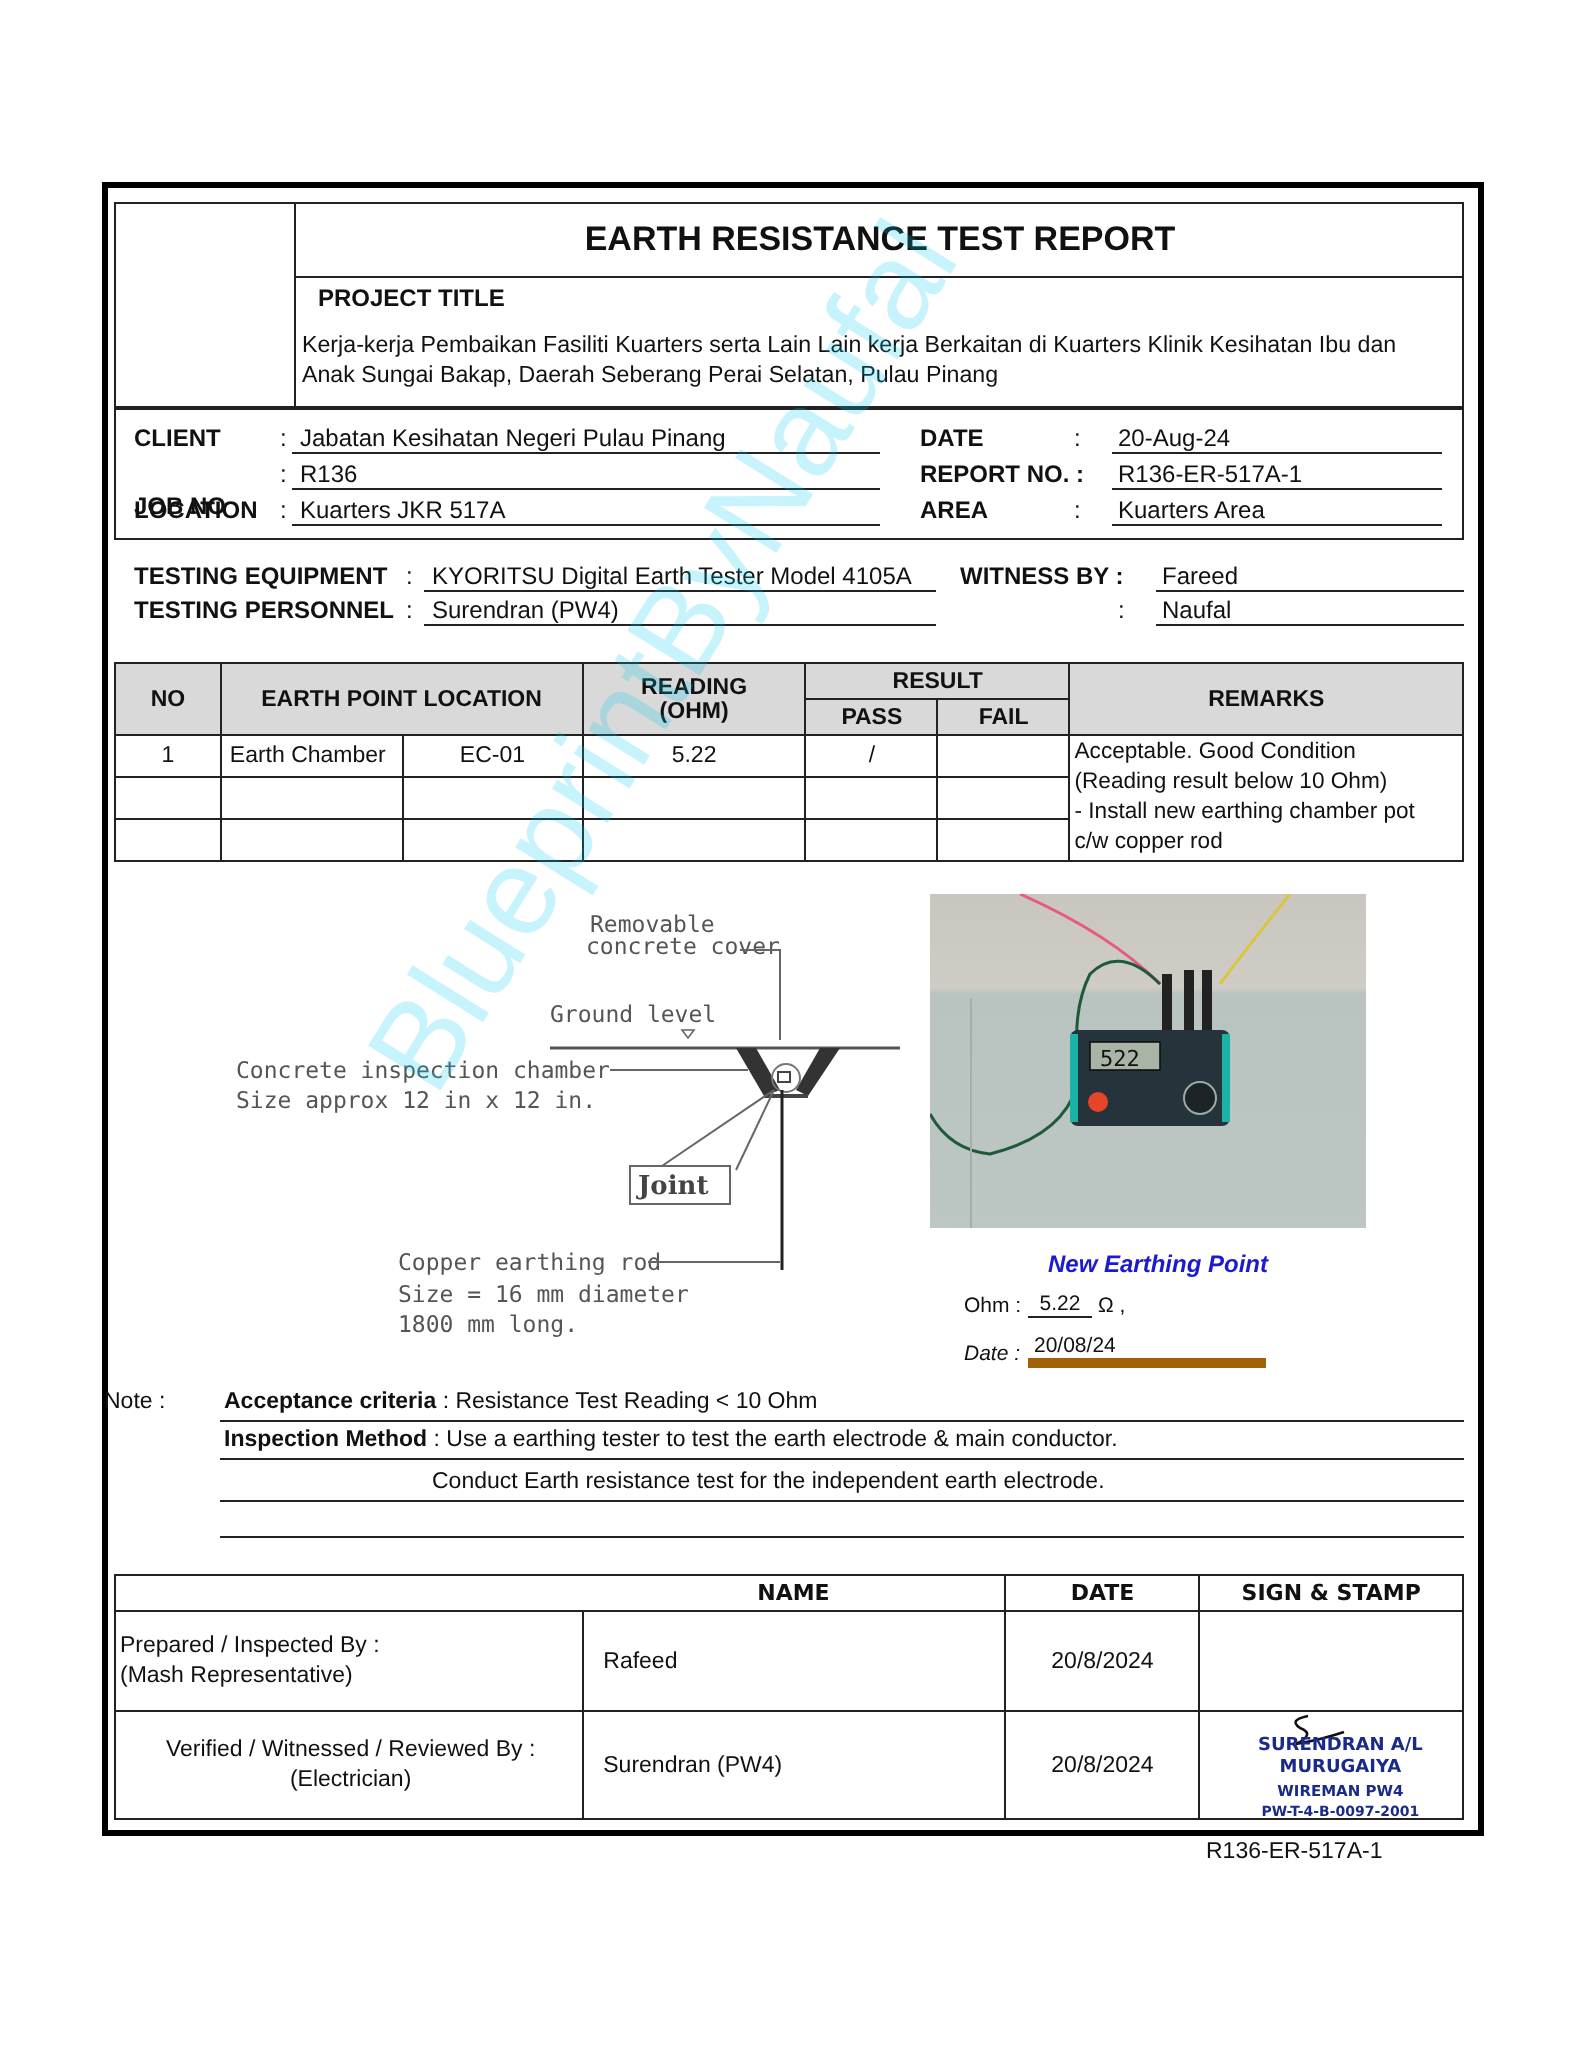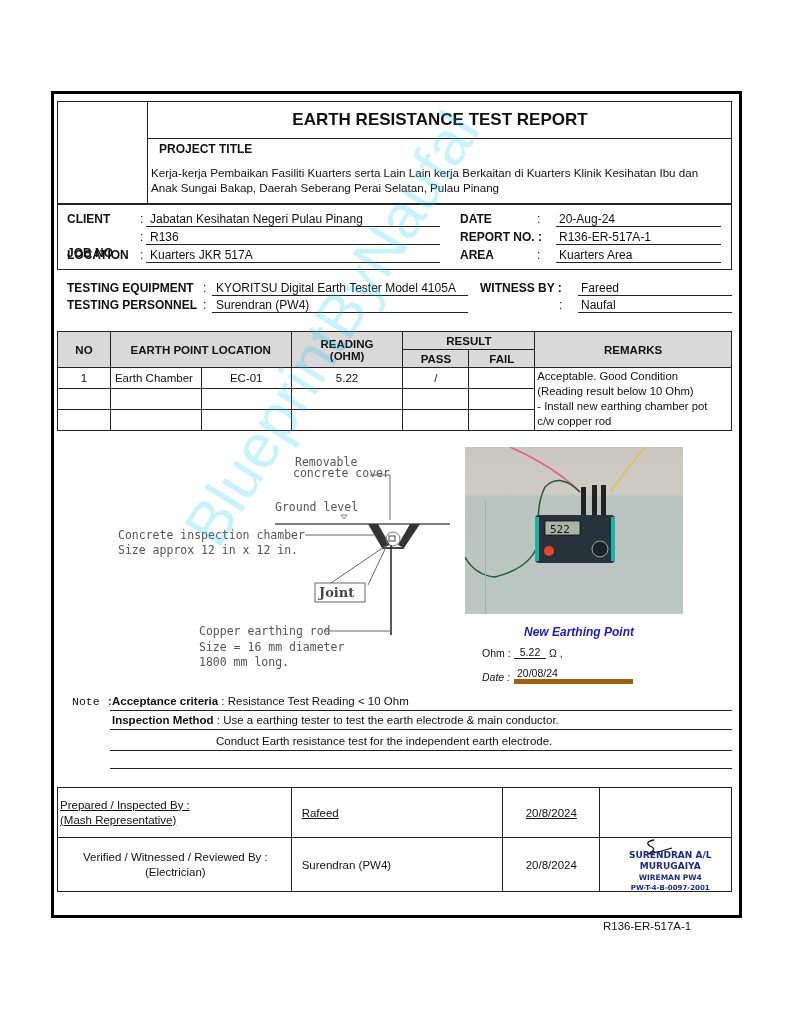--- a/index.html
+++ b/index.html
@@ -177,42 +177,48 @@
     <rect x="20" y="52" width="1" height="115" fill="#a4aeaa"></rect>
   </svg>
 </div>
 <div class="abs" style="left:524px;top:625px;font-size:12px;font-weight:bold;font-style:italic;color:#1a1ad0;">New Earthing Point</div>
 <div class="abs" style="left:482px;top:647px;font-size:10.5px;">Ohm :</div>
 <div class="abs" style="left:514px;top:646px;width:32px;font-size:10.5px;text-align:center;border-bottom:1px solid #222;">5.22</div>
 <div class="abs" style="left:549px;top:647px;font-size:10.5px;">Ω ,</div>
 <div class="abs" style="left:482px;top:671px;font-size:10.5px;font-style:italic;">Date :</div>
 <div class="abs" style="left:514px;top:667px;width:119px;font-size:10.5px;padding-left:3px;border-bottom:5px solid #a16207;">20/08/24</div>
 
-<div class="abs f12" style="left:72px;top:695px;font-size:11.5px;font-family:Liberation Mono, monospace;">Note :</div>
+<div class="abs f12" style="left:52px;top:695px;font-size:11.5px;">Note :</div>
 <div class="abs" style="left:112px;top:695px;font-size:11.5px;">
   <span class="bold">Acceptance criteria</span><span> : Resistance Test Reading &lt; 10 Ohm</span>
 </div>
 <div class="uline" style="left:110px;top:710px;width:622px;"></div>
 <div class="abs" style="left:112px;top:714px;font-size:11.5px;">
   <span class="bold">Inspection Method</span><span> : Use a earthing tester to test the earth electrode &amp; main conductor.</span>
 </div>
 <div class="uline" style="left:110px;top:729px;width:622px;"></div>
 <div class="abs" style="left:216px;top:735px;font-size:11.5px;">Conduct Earth resistance test for the independent earth electrode.</div>
 <div class="uline" style="left:110px;top:750px;width:622px;"></div>
 <div class="uline" style="left:110px;top:768px;width:622px;"></div>
 
 <table class="grid" style="left:57px;top:787px;width:675px;">
   <colgroup>
       <col style="width:234px">
       <col style="width:212px">
       <col style="width:97px">
       <col style="width:132px">
     </colgroup>
   <tbody>
-  <tr style="height:50px;text-decoration:underline;">
+      <tr style="height:18px;">
+    <td style="border-right:none;"></td>
+    <td style="font-weight:bold;border-left:none;font-family:'DejaVu Sans',sans-serif;font-size:11px;">NAME</td>
+    <td style="font-weight:bold;font-family:'DejaVu Sans',sans-serif;font-size:11px;">DATE</td>
+    <td style="font-weight:bold;font-family:'DejaVu Sans',sans-serif;font-size:11px;">SIGN &amp; STAMP</td>
+  </tr>
+  <tr style="height:50px;">
     <td style="text-align:left;padding-left:2px;line-height:15px;">
       <div>Prepared / Inspected By :</div>
       <div>(Mash Representative)</div>
     </td>
     <td style="text-align:left;padding-left:10px;">Rafeed</td>
     <td>20/8/2024</td>
     <td></td>
   </tr>
   <tr style="height:54px;">
     <td style="text-align:center;padding-left:2px;line-height:15px;">

